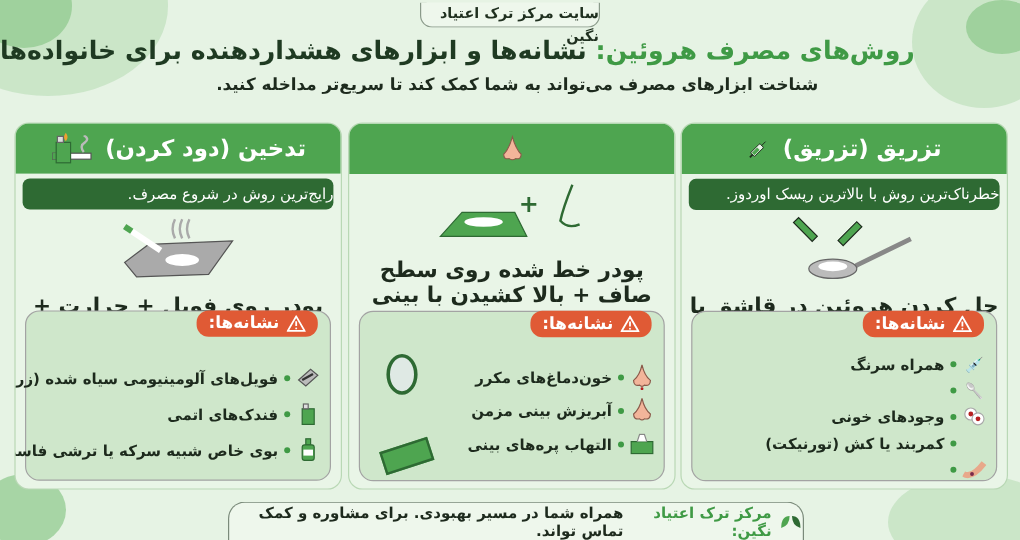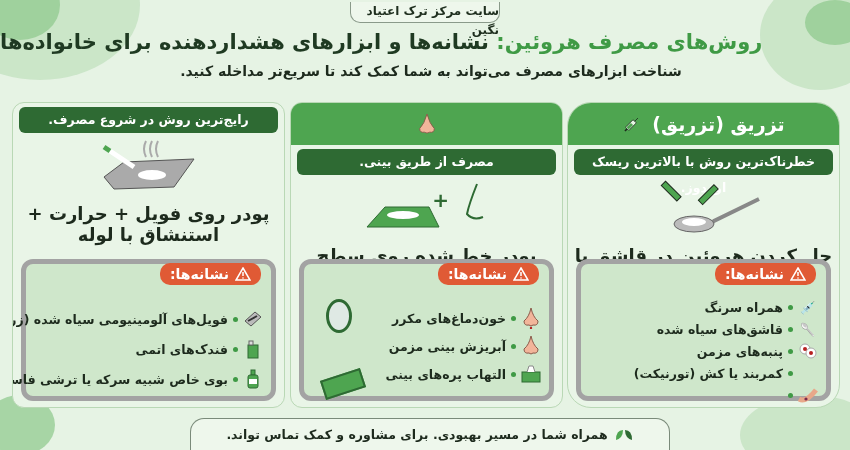--- a/index.html
+++ b/index.html
@@ -6,24 +6,24 @@
   html,body{width:850px;height:450px;overflow:hidden;}
   body{font-family:"DejaVu Sans",sans-serif;background:#e6f3e4;position:relative;direction:rtl;color:#1d2a1d;}
   .bg-blob{position:absolute;border-radius:50%;background:#c6e3c3;opacity:.85;}
   .bg-germ{position:absolute;border-radius:50%;background:#8cc88a;opacity:.7;}
   .site-pill{position:absolute;left:350px;top:2px;width:150px;height:21px;border:1px solid #8a9a8a;border-radius:0 0 10px 10px;border-top:none;background:#eef7ec;font-size:12px;font-weight:bold;text-align:right;line-height:19px;color:#1f2f1f;}
   .title{position:absolute;left:0;right:0;top:30px;text-align:left;font-size:21px;font-weight:bold;color:#1f3a22;white-space:nowrap;}
   .title .hl{color:#3f9a45;}
   .subtitle{position:absolute;left:12px;right:0;top:63px;text-align:center;font-size:14px;font-weight:bold;color:#1d2a1d;}
   .card{position:absolute;top:102px;width:273px;height:306px;border-radius:12px;background:#e9f5e7;border:1px solid #b9d8b5;overflow:hidden;}
   .card-head{height:42px;background:#4ea550;display:flex;align-items:center;justify-content:center;gap:10px;color:#fff;font-size:19px;font-weight:bold;}
-  .card-strip{margin:4px 6px 0 6px;height:26px;background:#2e6a33;border-radius:6px;color:#fff;font-size:12.5px;font-weight:bold;text-align:center;line-height:26px;}
+  .card-strip{margin:4px 6px 0 6px;height:26px;background:#2e6a33;border-radius:6px;color:#fff;font-size:12.5px;font-weight:normal;line-height:26px;}
   .illus{height:68px;display:flex;align-items:center;justify-content:center;gap:12px;}
   .method{text-align:center;font-size:18px;font-weight:bold;margin-top:2px;color:#1d2a1d;}
-  .signs{position:absolute;left:8px;right:8px;top:156px;bottom:6px;background:#cfe7cb;border-radius:12px;border:5px solid #a3a3a3;}
+  .signs{position:absolute;left:8px;right:8px;top:156px;bottom:6px;background:#cfe7cb;border-radius:12px;border:1px solid #a3a3a3;}
   .badge{position:absolute;right:10px;top:-1px;background:#e05a35;color:#fff;font-size:14px;font-weight:bold;padding:3px 10px;border-radius:10px 10px 10px 10px;display:flex;align-items:center;gap:6px;}
   .warn{display:inline-block;width:16px;height:14px;}
   .sign-list{position:absolute;right:8px;top:32px;list-style:none;}
   .sign-item{display:flex;align-items:center;gap:5px;font-size:12.5px;font-weight:bold;height:22px;white-space:nowrap;}
   .dot{width:5px;height:5px;border-radius:50%;background:#3f9a45;flex:none;}
   .icon-sm{width:20px;height:20px;flex:none;display:inline-flex;align-items:center;justify-content:center;}
   .footer{position:absolute;left:190px;top:418px;width:480px;height:32px;border:1px solid #7a8a7a;border-bottom:none;border-radius:14px 14px 0 0;background:#eef7ec;display:flex;align-items:center;justify-content:center;gap:6px;font-size:12.5px;font-weight:bold;}
   .footer .brand{color:#3f9a45;}
 </style>
 </head>
@@ -36,21 +36,21 @@
 <div class="bg-germ" style="left:-15px;top:395px;width:70px;height:60px;"></div>
 <div class="bg-blob" style="left:740px;top:395px;width:140px;height:80px;"></div>
 
 <div class="site-pill">سایت مرکز ترک اعتیاد نگین</div>
 
 <div class="title">
   <span class="hl">روش‌های مصرف هروئین:</span><span> نشانه‌ها و ابزارهای هشداردهنده برای خانواده‌ها</span>
 </div>
 <div class="subtitle">شناخت ابزارهای مصرف می‌تواند به شما کمک کند تا سریع‌تر مداخله کنید.</div>
 
-<div class="card" style="left:567px;border-radius:24px;">
+<div class="card" style="left:567px;">
   <div class="card-head">
     <span>تزریق (تزریق)</span>
     <span class="icon-sm">
       <svg width="26" height="26" viewBox="0 0 26 26">
           <g transform="rotate(-45 13 13)">
             <rect x="4" y="10" width="14" height="6" rx="1" fill="#e8f5e6" stroke="#1d2a1d"></rect>
             <rect x="5" y="11" width="8" height="4" fill="#4ea550"></rect>
             <line x1="18" y1="13" x2="24" y2="13" stroke="#1d2a1d"></line>
             <line x1="0" y1="13" x2="4" y2="13" stroke="#1d2a1d" stroke-width="2"></line>
           </g>
@@ -83,33 +83,32 @@
     </div>
     <ul class="sign-list">
       <li class="sign-item">
           <span class="icon-sm">💉</span>
           <span class="dot"></span>
           <span>همراه سرنگ</span>
         </li>
       <li class="sign-item">
           <span class="icon-sm">🥄</span>
           <span class="dot"></span>
-          <span>قاشق‌های سیاه شده</span>
         </li>
       <li class="sign-item">
           <span class="icon-sm">
             <svg width="18" height="18" viewBox="0 0 18 18">
               <circle cx="6" cy="7" r="5" fill="#fff" stroke="#aaa"></circle>
               <circle cx="12" cy="11" r="5" fill="#fff" stroke="#aaa"></circle>
               <circle cx="6" cy="7" r="2" fill="#b72020"></circle>
               <circle cx="12" cy="11" r="2" fill="#b72020"></circle>
             </svg>
           </span>
           <span class="dot"></span>
-          <span>پنبه‌های مزمن</span>
+          <span>وجود‌های خونی</span>
         </li>
       <li class="sign-item">
           <span class="icon-sm"></span>
           <span class="dot"></span>
           <span>کمربند یا کش (تورنیکت)</span>
         </li>
       <li class="sign-item">
           <span class="icon-sm">
             <svg width="20" height="16" viewBox="0 0 20 16">
               <path d="M1 12 Q8 16 18 3" stroke="#e8a88a" stroke-width="5" fill="none"></path>
@@ -123,21 +122,20 @@
 </div>
 
 <div class="card" style="left:290px;">
   <div class="card-head">
     <span class="icon-sm">
       <svg width="22" height="24" viewBox="0 0 22 24">
           <path d="M11 1 Q8 12 3 17 Q3 22 8 21 Q11 23 14 21 Q19 22 19 17 Q14 12 11 1Z" fill="#f2b59a" stroke="#8a5a4a"></path>
         </svg>
     </span>
   </div>
-  <div class="card-strip">مصرف از طریق بینی.</div>
   <div class="illus">
     <svg width="140" height="60" viewBox="0 0 140 60">
       <polygon points="10,48 28,28 72,28 82,48" fill="#4ea550" stroke="#2e6a33"></polygon>
       <ellipse cx="46" cy="36" rx="16" ry="4" fill="#fff"></ellipse>
       <text x="92" y="28" font-size="20" font-weight="bold" fill="#2e6a33">+</text>
       <path d="M120 5 Q112 25 110 35 Q116 42 126 38" stroke="#2e6a33" stroke-width="2" fill="none"></path>
     </svg>
   </div>
   <div class="method">پودر خط شده روی سطح صاف + بالا کشیدن با بینی</div>
   <div class="signs">
@@ -179,20 +177,37 @@
           <span class="dot"></span>
           <span>التهاب پره‌های بینی</span>
         </li>
     </ul>
     <div style="position:absolute;left:22px;top:35px;width:26px;height:34px;border:3px solid #2e6a33;border-radius:50%;background:#dfe9e4;"></div>
     <div style="position:absolute;left:18px;top:110px;width:42px;height:20px;background:#4ea550;border:2px solid #2e6a33;transform:rotate(-18deg);"></div>
   </div>
 </div>
 
 <div class="card" style="left:12px;">
+  <div class="card-head">
+    <span class="icon-sm" style="position:absolute;left:30px;">
+      <svg width="14" height="26" viewBox="0 0 14 26">
+          <rect x="1" y="8" width="12" height="17" fill="#4ea550" stroke="#2e6a33"></rect>
+          <rect x="2" y="3" width="5" height="5" fill="#ddd" stroke="#666"></rect>
+          <path d="M9 0 Q12 4 9 7 Q6 4 9 0Z" fill="#f0a030"></path>
+        </svg>
+    </span>
+    <span>تدخین (دود کردن)</span>
+    <span class="icon-sm" style="width:36px;">
+      <svg width="36" height="22" viewBox="0 0 36 22">
+          <rect x="2" y="15" width="32" height="5" fill="#fff" stroke="#555"></rect>
+          <rect x="2" y="15" width="8" height="5" fill="#4ea550"></rect>
+          <path d="M28 14 Q24 9 29 6 Q33 3 28 0" stroke="#bbb" stroke-width="2" fill="none"></path>
+        </svg>
+    </span>
+  </div>
   <div class="card-strip">رایج‌ترین روش در شروع مصرف.</div>
   <div class="illus">
     <svg width="110" height="60" viewBox="0 0 110 60">
       <polygon points="10,40 30,25 100,22 80,50 20,52" fill="#aaa" stroke="#555"></polygon>
       <ellipse cx="58" cy="38" rx="14" ry="5" fill="#fff"></ellipse>
       <line x1="10" y1="10" x2="40" y2="30" stroke="#fff" stroke-width="5"></line>
       <line x1="10" y1="10" x2="16" y2="14" stroke="#4ea550" stroke-width="5"></line>
       <path d="M52 20 Q48 12 52 4 M58 20 Q54 12 58 4 M64 20 Q60 12 64 4" stroke="#aaa" stroke-width="2" fill="none"></path>
     </svg>
   </div>
@@ -242,14 +257,15 @@
   </div>
 </div>
 
 <div class="footer">
   <span style="display:inline-flex;flex-direction:column;align-items:center;">
     <svg width="20" height="14" viewBox="0 0 20 14">
         <path d="M2 12 Q2 2 9 2 Q9 10 2 12Z" fill="#4ea550"></path>
         <path d="M18 12 Q18 2 11 2 Q11 10 18 12Z" fill="#2e6a33"></path>
       </svg>
   </span>
+  <span class="brand">مرکز ترک اعتیاد نگین:</span>
     <span> همراه شما در مسیر بهبودی. برای مشاوره و کمک تماس تواند.</span>
 </div>
 
 </body></html>

